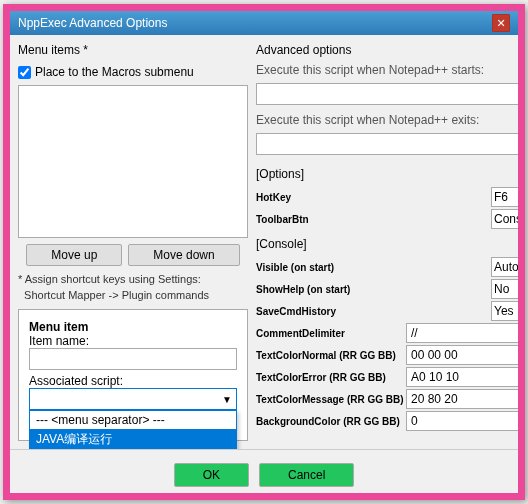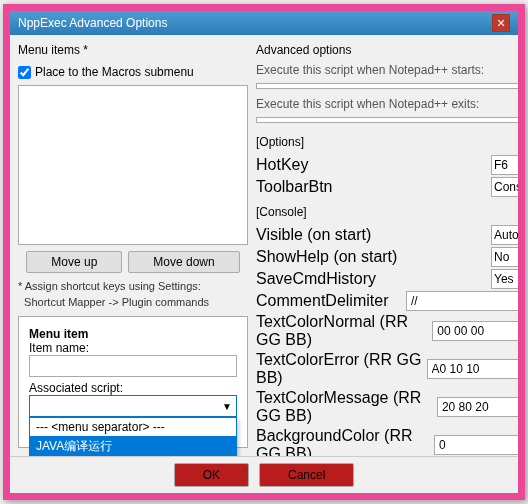--- a/index.html
+++ b/index.html
@@ -97,25 +97,26 @@
     .btn {
       padding: 3px 24px;
       background: #e0e0e0;
       border: 1px solid #aaa;
       cursor: pointer;
       font-size: 12px;
       border-radius: 2px;
     }
     .btn-primary {
       padding: 4px 28px;
-      background: #b91c1c;
+      background: #22c55e;
       border: 1px solid #aaa;
       cursor: pointer;
       font-size: 12px;
       border-radius: 2px;
+      margin-top: 7px;
     }
     .shortcut-note {
       font-size: 11px;
       color: #333;
       line-height: 1.4;
     }
     .menu-item-header {
       font-size: 12px;
       font-weight: bold;
     }
@@ -201,22 +202,23 @@
       flex-direction: column;
       gap: 2px;
     }
     .option-row {
       display: flex;
       align-items: center;
       justify-content: space-between;
       min-height: 20px;
     }
     .option-label {
-      font-size: 16px;
+      font-size: 10px;
       min-width: 150px;
+      font-weight: bold;
     }
     .option-dropdown {
       width: 80px;
       border: 1px solid #aaa;
       background: white;
       padding: 1px 2px;
       font-size: 12px;
       height: 20px;
       display: flex;
       align-items: center;

